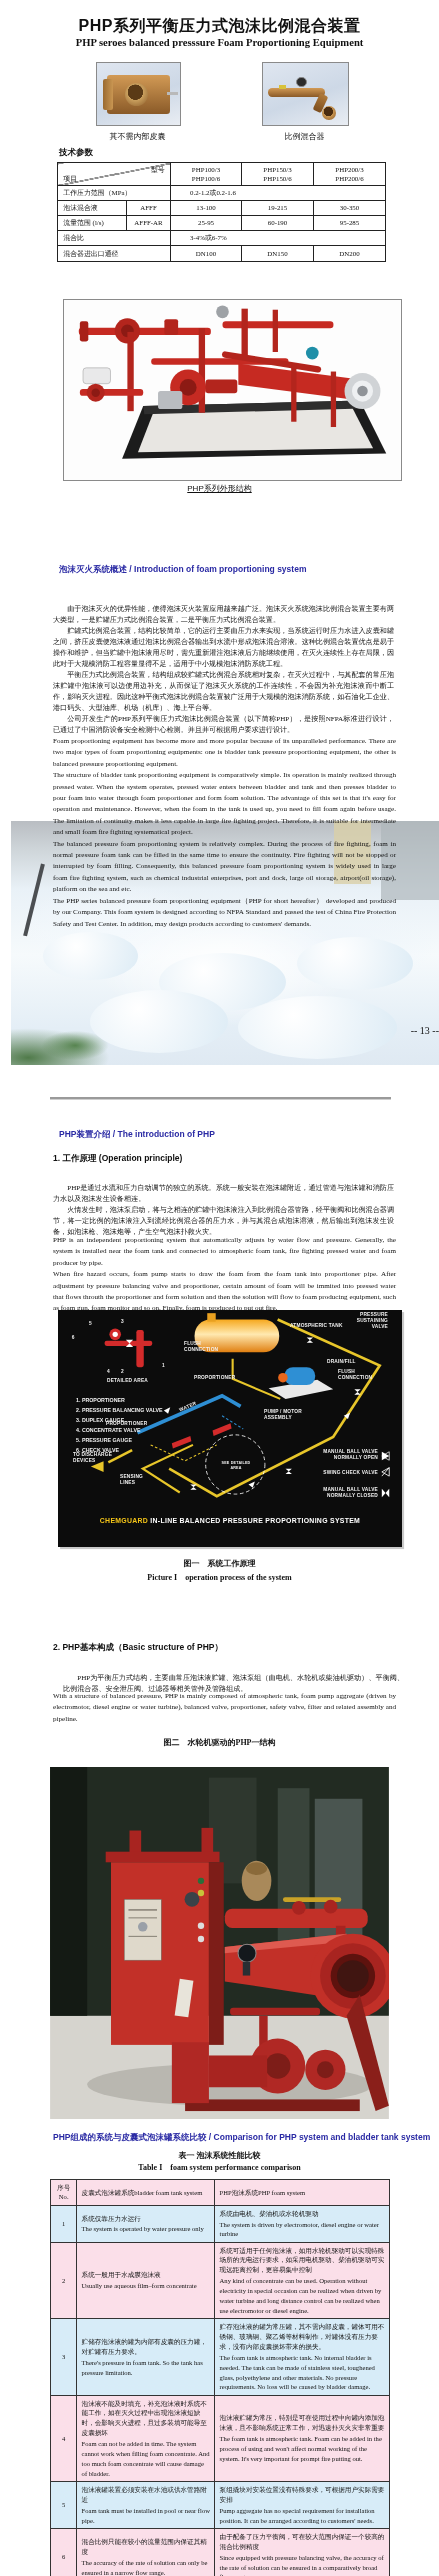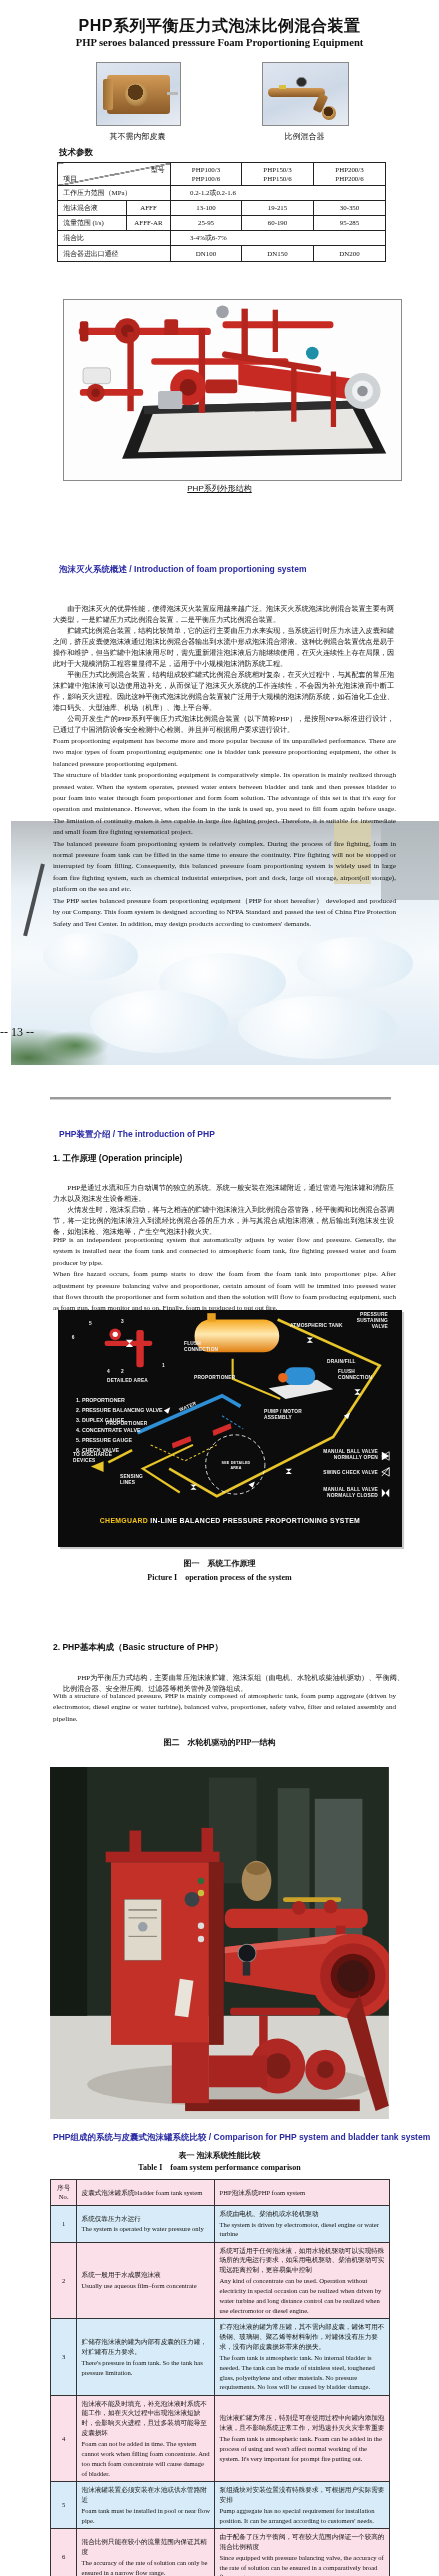--- a/index.html
+++ b/index.html
@@ -210,21 +210,21 @@
     <p>公司开发生产的PHP系列平衡压力式泡沫比例混合装置（以下简称PHP），是按照NFPA标准进行设计，已通过了中国消防设备安全检测中心检测。并且并可根据用户要求进行设计。</p>
   </div>
 
   <div class="abs entxt" style="left:53px;top:736px;width:343px;z-index:1;">
     <p>Foam proportioning equipment has become more and more popular because of its unparalleled performance. There are two major types of foam proportioning equipments: one is bladder tank pressure proportioning equipment, the other is balanced pressure proportioning equipment.</p>
     <p>The structure of bladder tank proportioning equipment is comparatively simple. Its operation is mainly realized through pressed water. When the system operates, pressed water enters between bladder and tank and then presses bladder to pour foam into water through foam proportioner and form foam solution. The advantage of this set is that it's easy for operation and maintenance. However, when the foam in the tank is used up, you need to fill foam again before usage. The limitation of continuity makes it less capable in large fire fighting project. Therefore, it is suitable for intermediate and small foam fire fighting systematical project.</p>
     <p>The balanced pressure foam proportioning system is relatively complex. During the process of fire fighting, foam in normal pressure foam tank can be filled in the same time to ensure the continuity. Fire fighting will not be stopped or interrupted by foam filling. Consequently, this balanced pressure foam proportioning system is widely used in large foam fire fighting system, such as chemical industrial enterprises, port and dock, large oil storage, airport(oil storage), platform on the sea and etc.</p>
     <p>The PHP series balanced pressure foam proportioning equipment（PHP for short hereafter） developed and produced by our Company. This foam system is designed according to NFPA Standard and passed the test of China Fire Protection Safety and Test Center. In addition, may design products according to customers' demands.</p>
   </div>
 
-  <div class="abs" style="left:0;top:1025px;width:439px;text-align:left;font-size:12px;z-index:2;">-- 13 --</div>
+  <div class="abs" style="left:0;top:1025px;width:439px;text-align:right;font-size:10px;z-index:2;">-- 13 --</div>
 
   <div class="abs rule" style="left:50px;top:1097px;width:341px;"></div>
 
   <div class="abs blue-head" style="left:59px;top:1129px;">PHP装置介绍 / The introduction of PHP</div>
   <div class="abs black-head" style="left:53px;top:1153px;">1.  工作原理 (Operation principle)</div>
 
   <div class="abs zhtxt" style="left:53px;top:1167px;width:341px;">
     <p>PHP是通过水流和压力自动调节的独立的系统。系统一般安装在泡沫罐附近，通过管道与泡沫罐和消防压力水以及泡沫发生设备相连。</p>
     <p>火情发生时，泡沫泵启动，将与之相连的贮罐中泡沫液注入到比例混合器管路，经平衡阀和比例混合器调节，将一定比例的泡沫液注入到流经比例混合器的压力水，并与其混合成泡沫溶液，然后输出到泡沫发生设备，如泡沫枪、泡沫炮等，产生空气泡沫扑救火灾。</p>
   </div>

